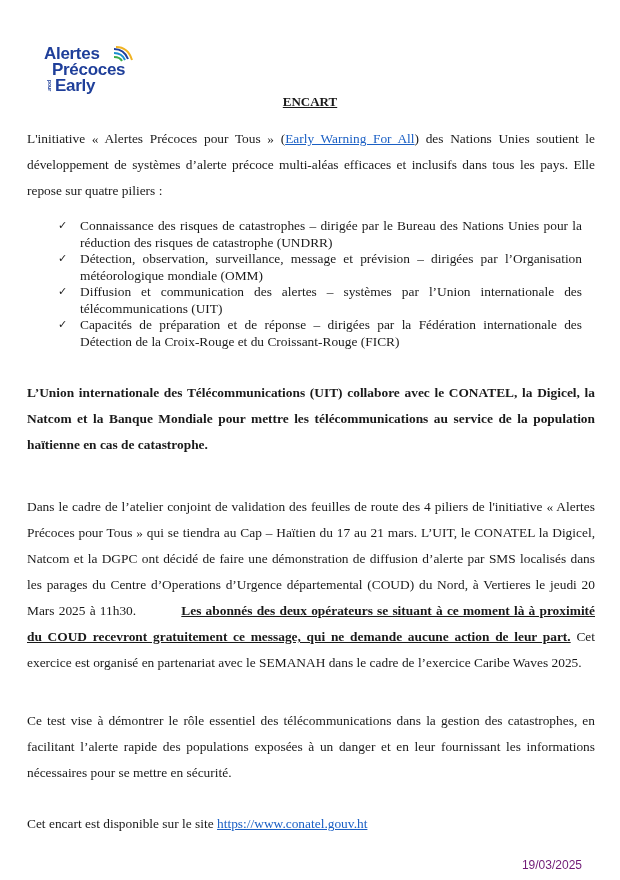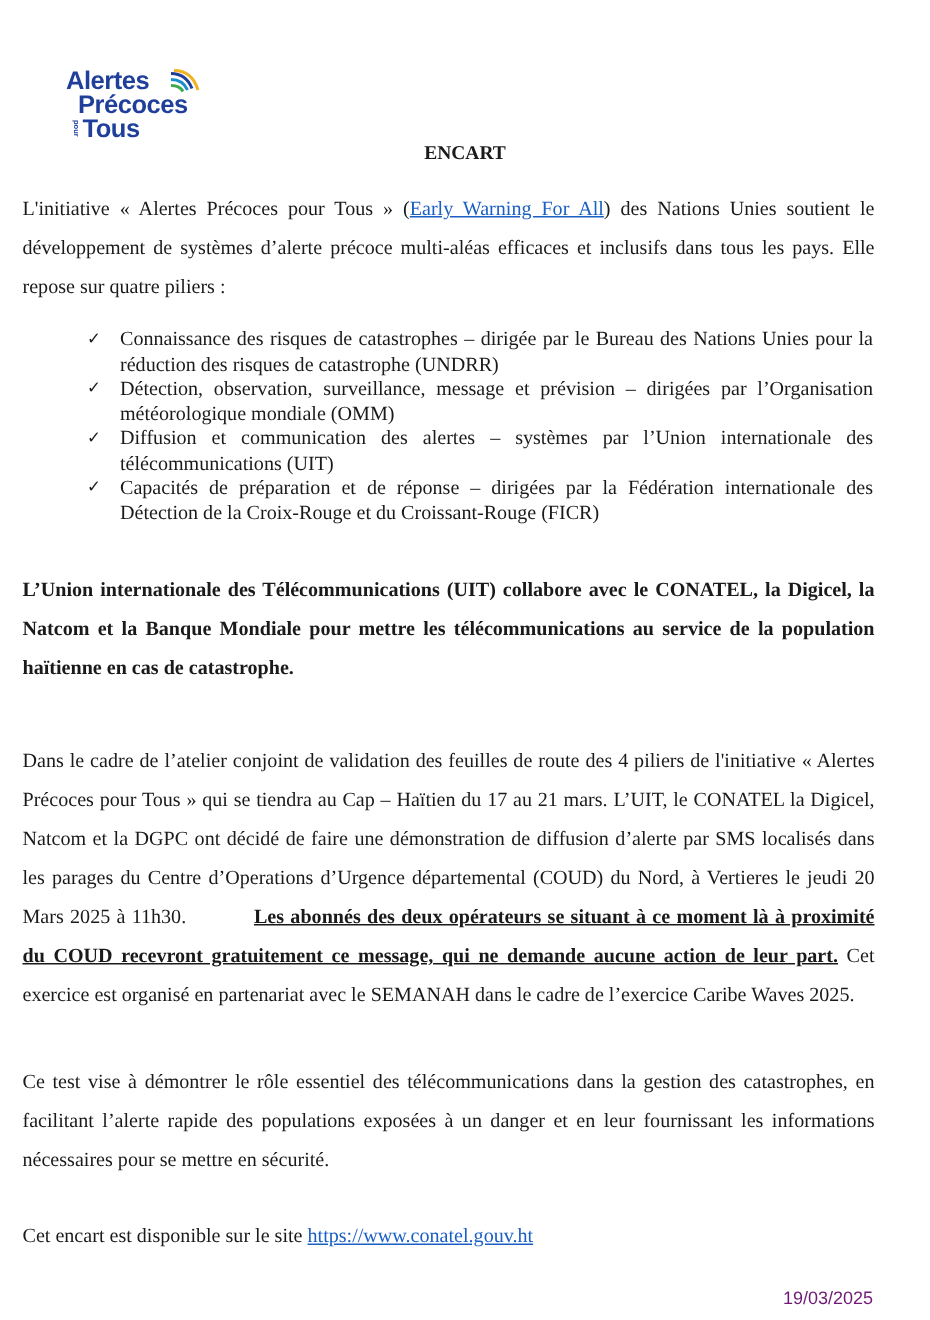--- a/index.html
+++ b/index.html
@@ -9,22 +9,22 @@
     .logo .l { position: absolute; font-family: "Liberation Sans", sans-serif; font-weight: bold;
                color: #1f3f9a; font-size: 17px; line-height: 16px; letter-spacing: -0.3px; }
     .logo .l1 { left: 4px; top: 0px; }
     .logo .l2 { left: 12px; top: 16px; }
     .logo .l3 { left: 15px; top: 32px; }
     .logo .pour { position: absolute; left: 5px; top: 34px; font-family: "Liberation Sans", sans-serif;
                   font-size: 5px; font-weight: bold; color: #1f3f9a; transform: rotate(90deg);
                   transform-origin: left top; left: 13px; }
     .logo svg { position: absolute; left: 72px; top: 0px; }
     .title { position: absolute; left: 0; right: 0; top: 94px; text-align: center;
-             font-weight: bold; font-size: 13px; }
-    .para { position: absolute; left: 15px; width: 568px; font-size: 13.4px; line-height: 26px;
+             font-weight: bold; font-size: 13px; text-decoration: underline; }
+    .para { position: absolute; left: 27px; width: 568px; font-size: 13.4px; line-height: 26px;
             text-align: justify; }
     .p1 { top: 126px; }
     .link { color: #1a5fc4; text-decoration: underline; }
     .list { position: absolute; left: 58px; width: 524px; top: 218px; margin: 0; padding: 0; list-style: none; }
     .list li { position: relative; padding-left: 22px; font-size: 13.4px; line-height: 16.5px;
                text-align: justify; margin-bottom: 0px; }
     .list li .check { position: absolute; left: 0; top: 0; font-family: "DejaVu Sans", sans-serif; font-size: 11px; }
     .p2 { top: 380px; font-weight: bold; }
     .p3 { top: 494px; }
     .p4 { top: 708px; }
@@ -33,21 +33,21 @@
     .date { position: absolute; right: 38px; top: 858px; font-family: "Liberation Sans", sans-serif;
             font-size: 12px; color: #701a75; }
   </style>
 </head>
 <body>
 
 <div class="logo">
   <span class="l l1">Alertes</span>
   <span class="l l2">Précoces</span>
   <span class="pour">pour</span>
-  <span class="l l3">Tous</span>
+  <span class="l l3">Early</span>
   <svg width="22" height="18" viewBox="0 0 22 18">
     <path d="M2 3 Q12 3 16 13" stroke="#1f3f9a" stroke-width="2" fill="none"></path>
     <path d="M2 7 Q10 7 13 14" stroke="#1a8fd0" stroke-width="2" fill="none"></path>
     <path d="M2 11 Q8 11 10 15" stroke="#3aaa4a" stroke-width="2" fill="none"></path>
     <path d="M4 1 Q16 1 20 14" stroke="#f0b323" stroke-width="2" fill="none"></path>
   </svg>
 </div>
 
 <div class="title">ENCART</div>
 

